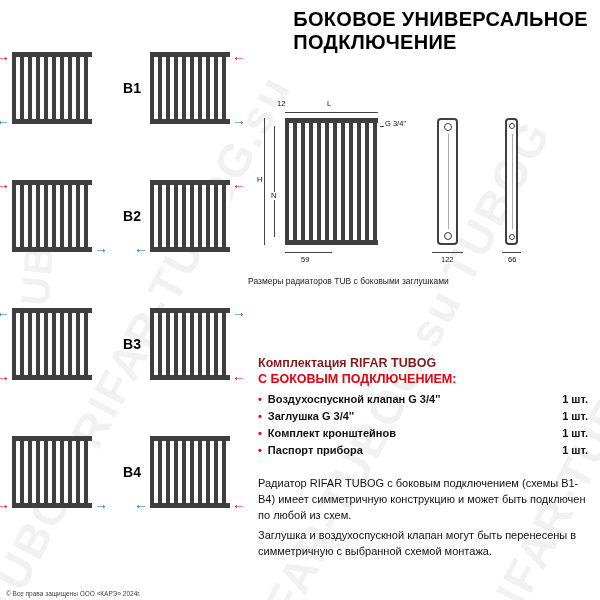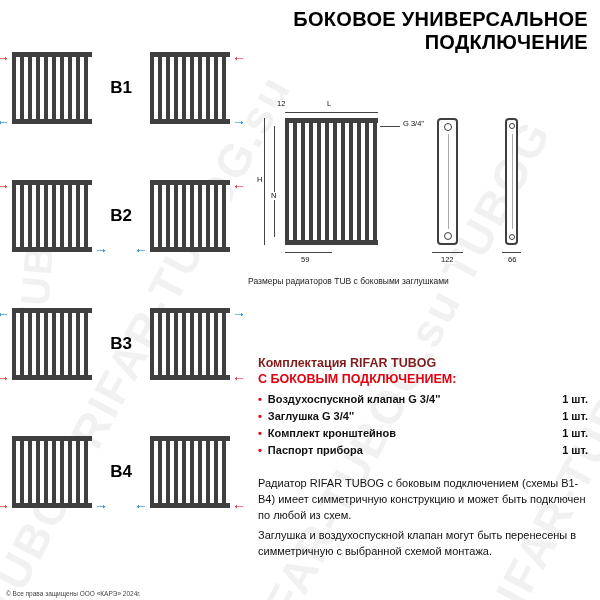--- a/index.html
+++ b/index.html
@@ -17,30 +17,30 @@
   .wm{position:absolute;z-index:0;font-weight:bold;color:rgba(80,80,80,0.08);
       transform-origin:0 0;white-space:nowrap;pointer-events:none;font-size:46px;letter-spacing:2px;}
   .wm1{left:-30px;top:600px;transform:rotate(-62deg);}
   .wm2{left:230px;top:645px;transform:rotate(-62deg);}
   .wm3{left:468px;top:620px;transform:rotate(-62deg);}
   .wm4{left:10px;top:330px;transform:rotate(-85deg);font-size:40px;}
 
   .layer{position:absolute;inset:0;z-index:1;}
 
   
-  .title{position:absolute;top:8px;right:12px;text-align:right;
+  .title{position:absolute;top:8px;right:12px;text-align:left;
          font-size:20px;font-weight:bold;line-height:1.15;color:#000;letter-spacing:0.3px;}
 
   
   .scheme-row{position:absolute;left:12px;display:flex;align-items:center;}
   .rad-wrap{position:relative;width:80px;height:72px;}
   .radiator{width:100%;height:100%;
             border-top:5px solid var(--line);border-bottom:5px solid var(--line);
             background:repeating-linear-gradient(to right,var(--line) 0 4px,#fff 4px 8px);}
-  .scheme-label{width:40px;margin:0 9px;text-align:center;font-size:17px;font-weight:bold;color:#000;}
+  .scheme-label{width:40px;margin:0 9px;text-align:right;font-size:14px;font-weight:bold;color:#000;}
   .arr{position:absolute;font-size:14px;font-weight:bold;line-height:1;}
   .sup{color:var(--supply);}
   .ret{color:var(--return-flow);}
   .tl{top:-3px;left:-16px;}
   .bl{bottom:-3px;left:-16px;}
   .tr{top:-3px;right:-16px;}
   .br{bottom:-3px;right:-16px;}
 
   
   .tdraw{position:absolute;left:256px;top:96px;width:292px;height:172px;color:#222;}
@@ -151,21 +151,21 @@
 
     <div class="tdraw">
 
       <div class="dl h" style="left:29px;top:16px;width:93px;"></div>
       <span class="dlabel" style="left:70px;top:4px;">L</span>
       <span class="dlabel" style="left:20px;top:4px;">12</span>
 
       <div class="front"></div>
 
       <div class="dl h" style="left:124px;top:30px;width:20px;"></div>
-      <span class="dlabel" style="left:146px;top:24px;">G 3/4''</span>
+      <span class="dlabel" style="left:128px;top:24px;">G 3/4''</span>
 
       <div class="dl v" style="left:8px;top:22px;height:127px;"></div>
       <span class="dlabel" style="left:0px;top:80px;">H</span>
       <div class="dl v" style="left:18px;top:30px;height:111px;"></div>
       <span class="dlabel" style="left:14px;top:96px;">N</span>
 
       <div class="dl h" style="left:29px;top:156px;width:47px;"></div>
       <span class="dlabel" style="left:44px;top:160px;">59</span>
 
       <div class="sideview" style="left:181px;top:22px;width:21px;height:127px;">

